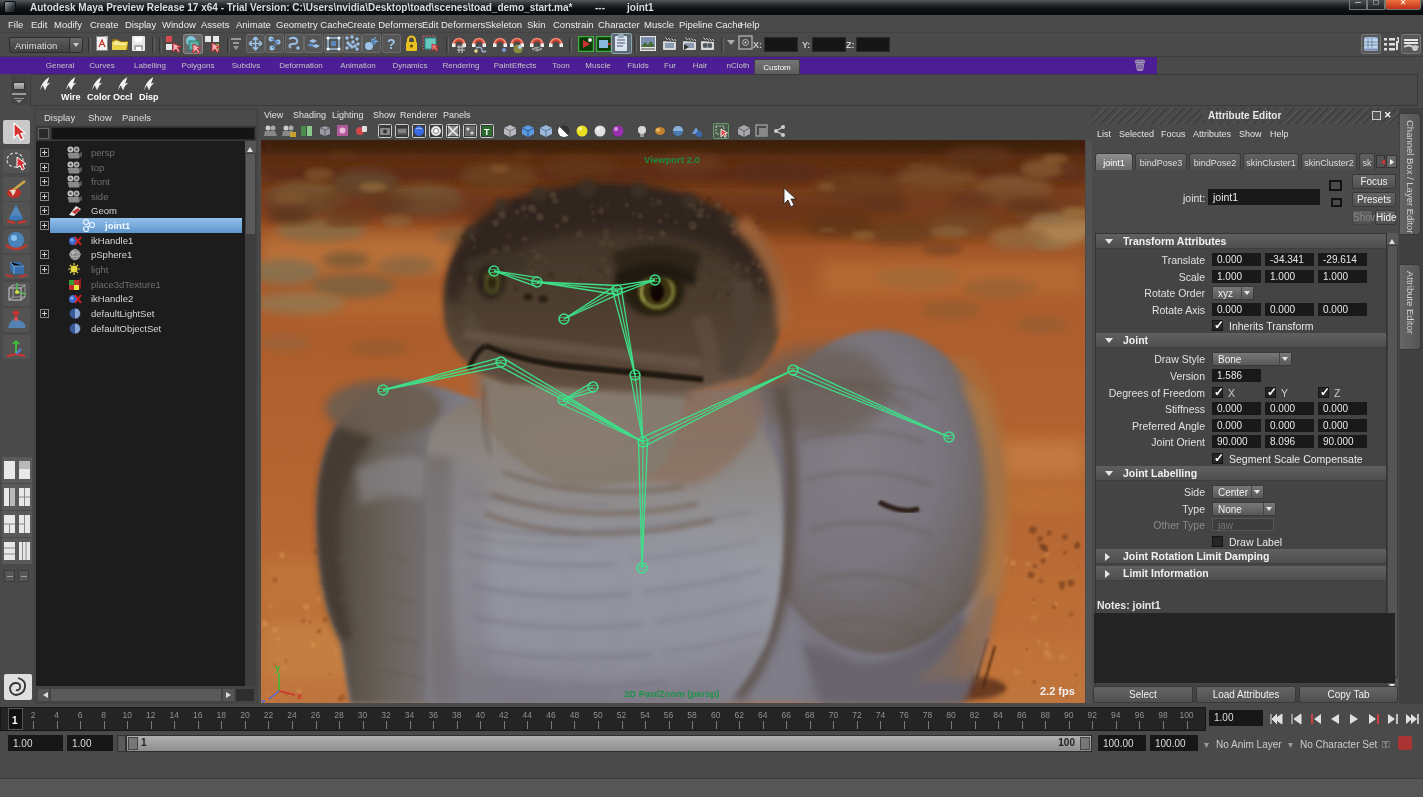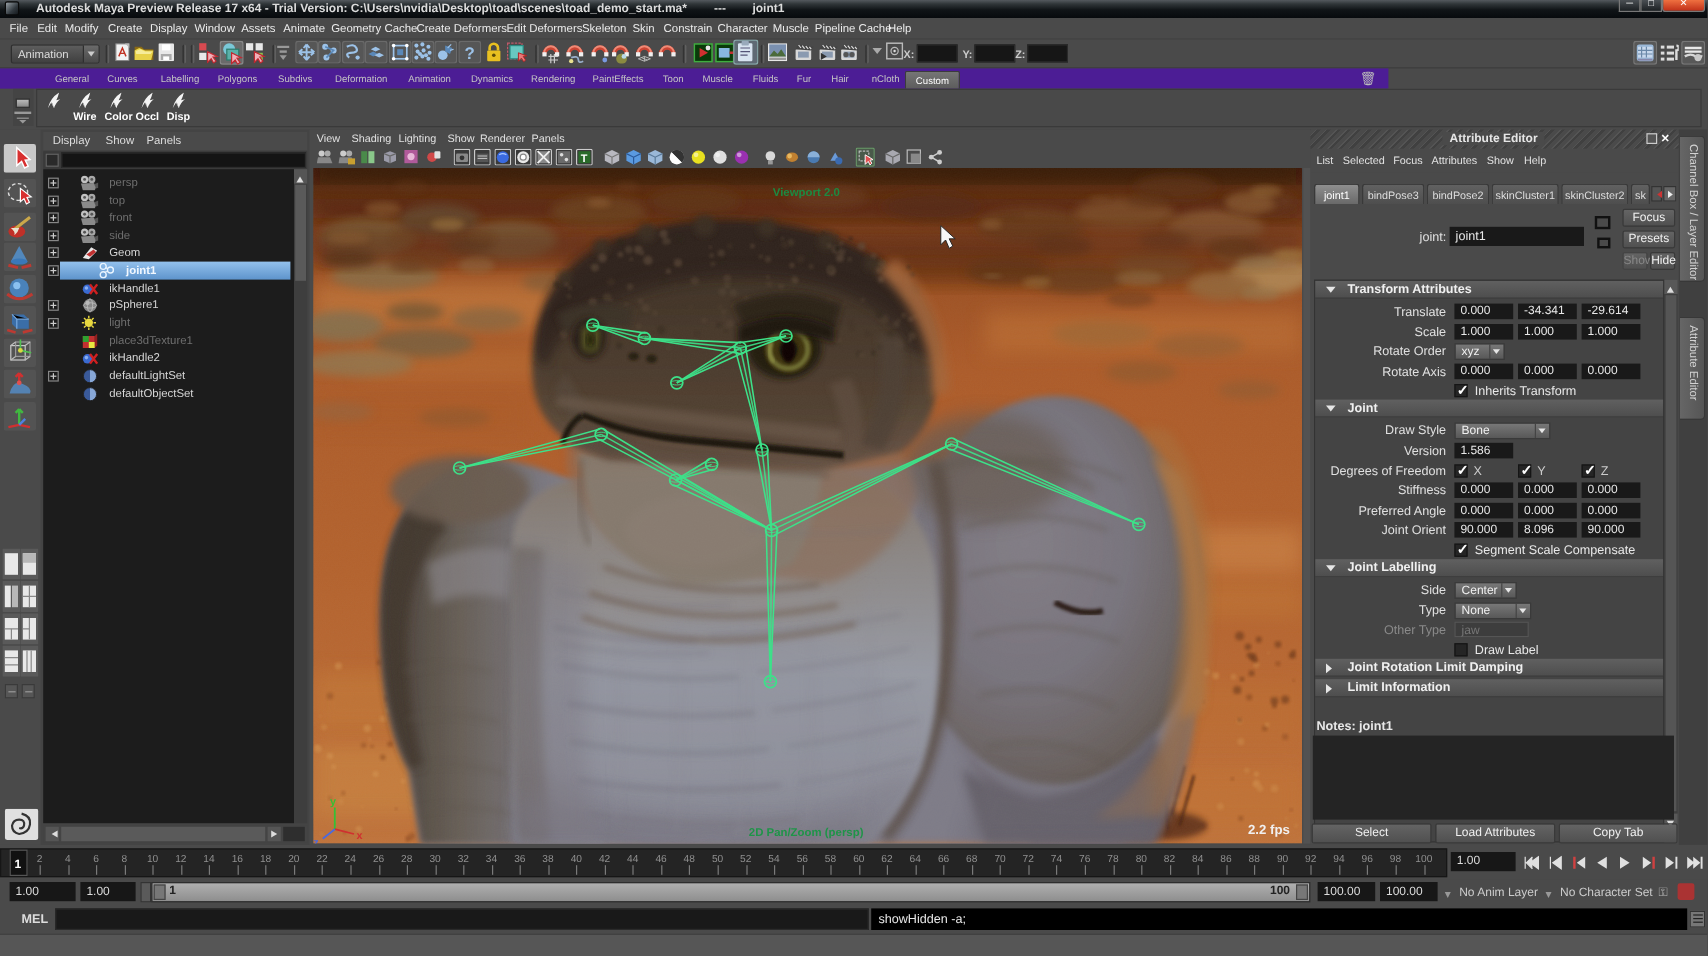--- a/index.html
+++ b/index.html
@@ -1928,26 +1928,14 @@
   <div class="rfield" style="left:1098px;width:48px">100.00</div>
   <div class="rfield" style="left:1150px;width:48px">100.00</div>
   <div class="rrlab" style="left:1204px;color:#999">▾</div>
   <div class="rrlab" style="left:1216px">No Anim Layer</div>
   <div class="rrlab" style="left:1288px;color:#999">▾</div>
   <div class="rrlab" style="left:1300px">No Character Set</div>
   <div class="rrlab" style="left:1382px;color:#bbb">⚿</div>
   <div style="position:absolute;left:1398px;top:3px;width:14px;height:14px;background:#a33;border-radius:2px"></div>
 </div>
 
-<div class="abs" id="melrow">
-  <div style="position:absolute;left:18px;top:5px;font-size:10.5px;font-weight:bold;color:#ddd">MEL</div>
-  <div style="position:absolute;left:46px;top:2px;width:678px;height:18px;background:#191919;border:1px solid #2a2a2a"></div>
-  <div style="position:absolute;left:726px;top:2px;width:680px;height:18px;background:#000">
-    <div style="position:absolute;left:6px;top:3px;font-size:10.5px;color:#e8e8e8">showHidden -a;</div>
-  </div>
-  <div style="position:absolute;left:1408px;top:4px;width:13px;height:14px;background:#777;border:1px solid #333">
-    <div style="position:absolute;left:2px;top:2px;width:8px;height:1px;background:#222"></div>
-    <div style="position:absolute;left:2px;top:5px;width:8px;height:1px;background:#222"></div>
-    <div style="position:absolute;left:2px;top:8px;width:8px;height:1px;background:#222"></div>
-  </div>
-</div>
 
 <div class="abs" id="helpline"></div>
 </div>
 </body></html>

